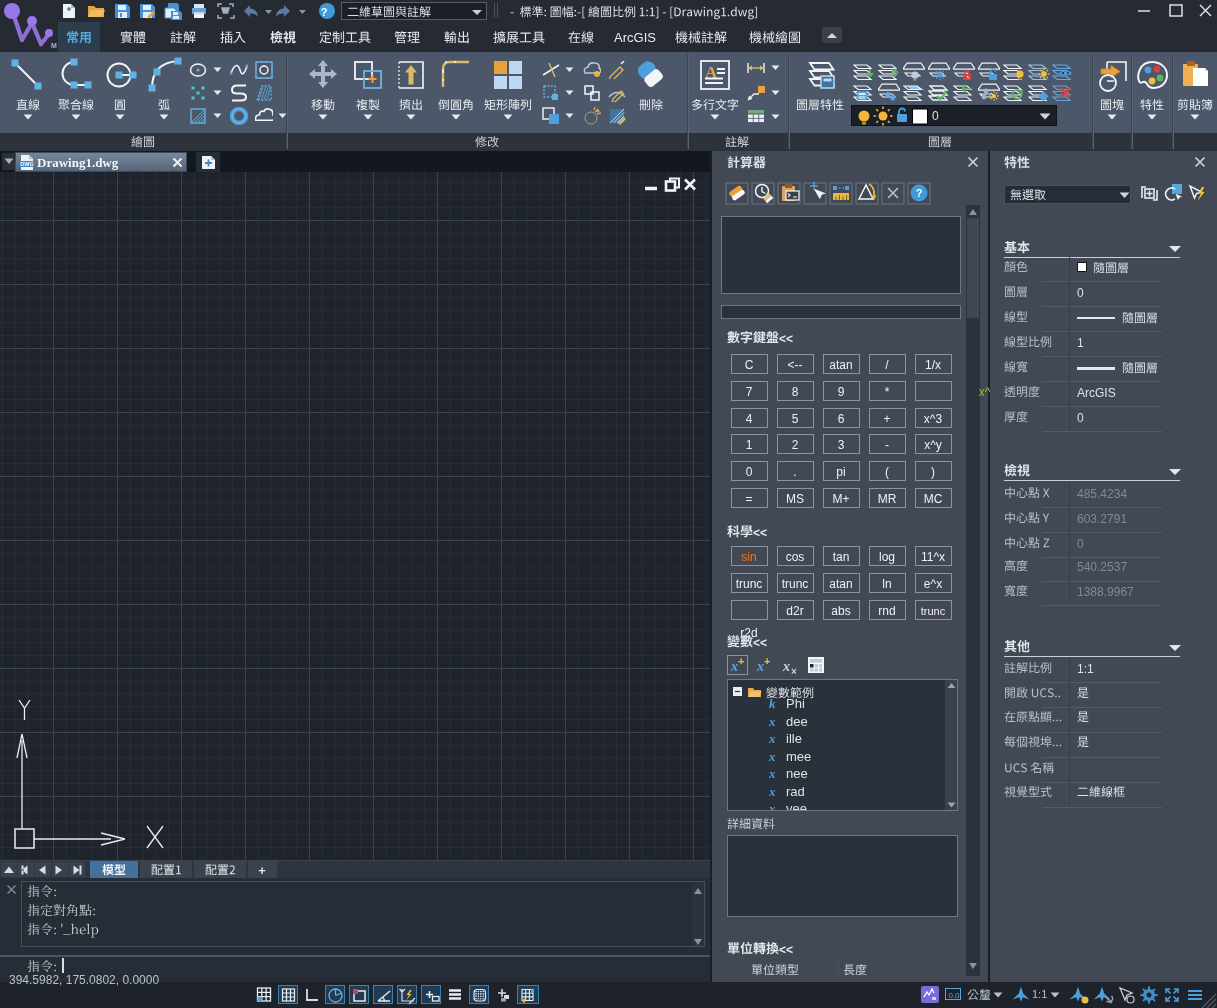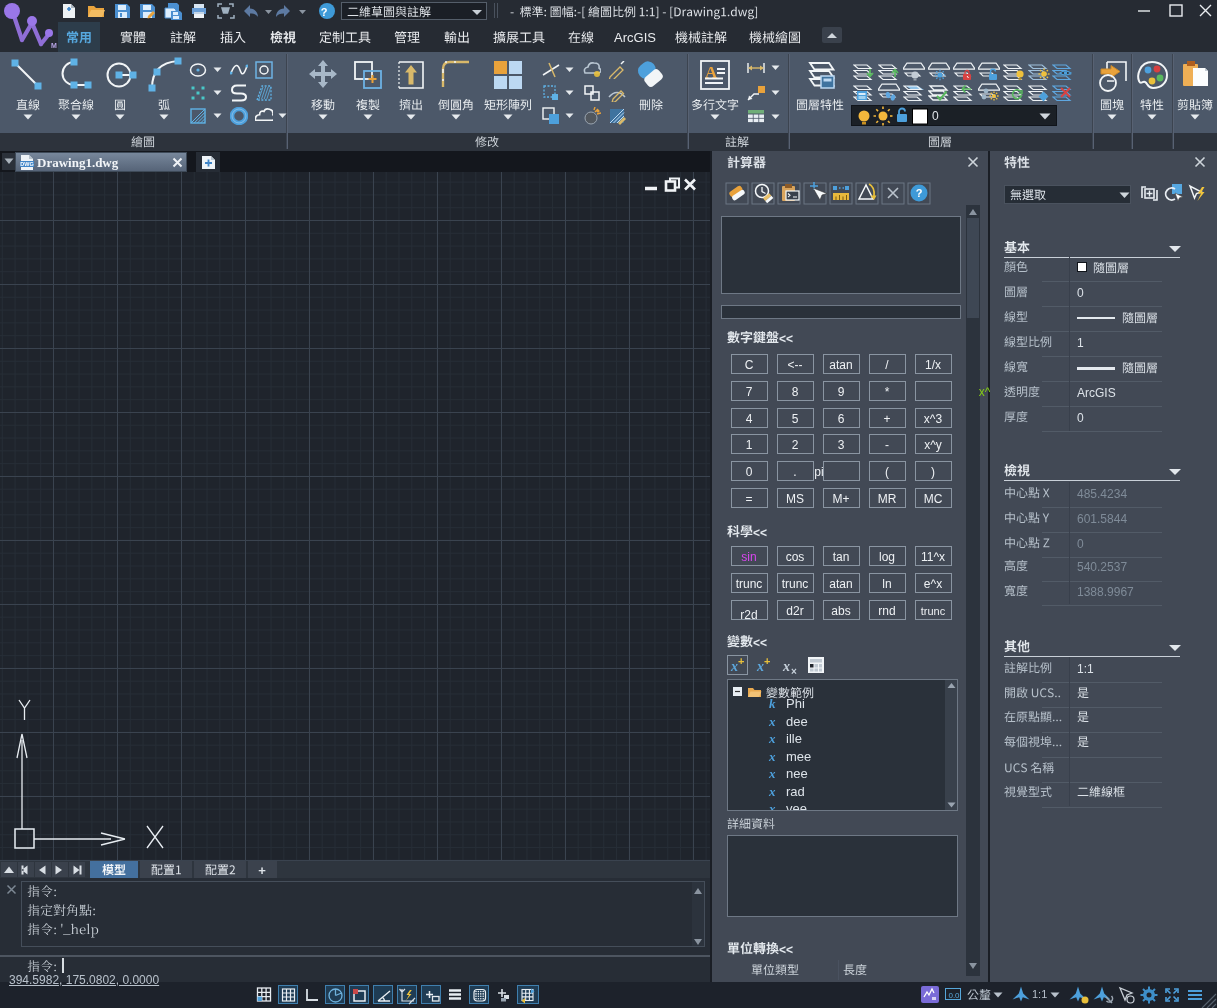--- a/index.html
+++ b/index.html
@@ -1410,21 +1410,21 @@
     <div style="position:absolute;left:841px;top:439.0px;font:400 12px 'Liberation Sans',sans-serif;color:#eef1f4;white-space:pre;line-height:1;transform:translateX(-50%);">3</div>
     <div style="position:absolute;left:868.5px;top:434.0px;width:37px;height:20px;border:1px solid #8a95a2;"></div>
     <div style="position:absolute;left:887px;top:439.0px;font:400 12px 'Liberation Sans',sans-serif;color:#eef1f4;white-space:pre;line-height:1;transform:translateX(-50%);">-</div>
     <div style="position:absolute;left:914.5px;top:434.0px;width:37px;height:20px;border:1px solid #8a95a2;"></div>
     <div style="position:absolute;left:933px;top:439.0px;font:400 12px 'Liberation Sans',sans-serif;color:#eef1f4;white-space:pre;line-height:1;transform:translateX(-50%);">x^y</div>
     <div style="position:absolute;left:730.5px;top:461.0px;width:37px;height:20px;border:1px solid #8a95a2;"></div>
     <div style="position:absolute;left:749px;top:466.0px;font:400 12px 'Liberation Sans',sans-serif;color:#eef1f4;white-space:pre;line-height:1;transform:translateX(-50%);">0</div>
     <div style="position:absolute;left:776.5px;top:461.0px;width:37px;height:20px;border:1px solid #8a95a2;"></div>
     <div style="position:absolute;left:795px;top:466.0px;font:400 12px 'Liberation Sans',sans-serif;color:#eef1f4;white-space:pre;line-height:1;transform:translateX(-50%);">.</div>
     <div style="position:absolute;left:822.5px;top:461.0px;width:37px;height:20px;border:1px solid #8a95a2;"></div>
-    <div style="position:absolute;left:819px;top:466.0px;font:400 12px 'Liberation Sans',sans-serif;color:#eef1f4;white-space:pre;line-height:1;transform:translateX(-50%);">pi</div>
+    <div style="position:absolute;left:841px;top:466.0px;font:400 12px 'Liberation Sans',sans-serif;color:#eef1f4;white-space:pre;line-height:1;transform:translateX(-50%);">pi</div>
     <div style="position:absolute;left:868.5px;top:461.0px;width:37px;height:20px;border:1px solid #8a95a2;"></div>
     <div style="position:absolute;left:887px;top:466.0px;font:400 12px 'Liberation Sans',sans-serif;color:#eef1f4;white-space:pre;line-height:1;transform:translateX(-50%);">(</div>
     <div style="position:absolute;left:914.5px;top:461.0px;width:37px;height:20px;border:1px solid #8a95a2;"></div>
     <div style="position:absolute;left:933px;top:466.0px;font:400 12px 'Liberation Sans',sans-serif;color:#eef1f4;white-space:pre;line-height:1;transform:translateX(-50%);">)</div>
     <div style="position:absolute;left:730.5px;top:488.0px;width:37px;height:20px;border:1px solid #8a95a2;"></div>
     <div style="position:absolute;left:749px;top:493.0px;font:400 12px 'Liberation Sans',sans-serif;color:#eef1f4;white-space:pre;line-height:1;transform:translateX(-50%);">=</div>
     <div style="position:absolute;left:776.5px;top:488.0px;width:37px;height:20px;border:1px solid #8a95a2;"></div>
     <div style="position:absolute;left:795px;top:493.0px;font:400 12px 'Liberation Sans',sans-serif;color:#eef1f4;white-space:pre;line-height:1;transform:translateX(-50%);">MS</div>
     <div style="position:absolute;left:822.5px;top:488.0px;width:37px;height:20px;border:1px solid #8a95a2;"></div>
     <div style="position:absolute;left:841px;top:493.0px;font:400 12px 'Liberation Sans',sans-serif;color:#eef1f4;white-space:pre;line-height:1;transform:translateX(-50%);">M+</div>
@@ -1435,41 +1435,41 @@
     <div style="position:absolute;left:727.0px;top:524.0px">
       <svg width="26.0" height="16" style="display:block;overflow:visible">
         <g fill="#e4e9ee" transform="translate(0,12.1) scale(0.01300)">
           <use href="#b79d1" x="0"></use>
           <use href="#b5b78" x="1000"></use>
         </g>
       </svg>
     </div>
     <div style="position:absolute;left:753px;top:527px;font:700 12px 'Liberation Sans',sans-serif;color:#e4e9ee;white-space:pre;line-height:1;">&lt;&lt;</div>
     <div style="position:absolute;left:730.5px;top:546.0px;width:37px;height:20px;border:1px solid #8a95a2;"></div>
-    <div style="position:absolute;left:749px;top:551.0px;font:400 12px 'Liberation Sans',sans-serif;color:#d946ef;white-space:pre;line-height:1;transform:translateX(-50%);">sin</div>
+    <div style="position:absolute;left:749px;top:551.0px;font:400 12px 'Liberation Sans',sans-serif;color:#f97316;white-space:pre;line-height:1;transform:translateX(-50%);">sin</div>
     <div style="position:absolute;left:776.5px;top:546.0px;width:37px;height:20px;border:1px solid #8a95a2;"></div>
     <div style="position:absolute;left:795px;top:551.0px;font:400 12px 'Liberation Sans',sans-serif;color:#eef1f4;white-space:pre;line-height:1;transform:translateX(-50%);">cos</div>
     <div style="position:absolute;left:822.5px;top:546.0px;width:37px;height:20px;border:1px solid #8a95a2;"></div>
     <div style="position:absolute;left:841px;top:551.0px;font:400 12px 'Liberation Sans',sans-serif;color:#eef1f4;white-space:pre;line-height:1;transform:translateX(-50%);">tan</div>
     <div style="position:absolute;left:868.5px;top:546.0px;width:37px;height:20px;border:1px solid #8a95a2;"></div>
     <div style="position:absolute;left:887px;top:551.0px;font:400 12px 'Liberation Sans',sans-serif;color:#eef1f4;white-space:pre;line-height:1;transform:translateX(-50%);">log</div>
     <div style="position:absolute;left:914.5px;top:546.0px;width:37px;height:20px;border:1px solid #8a95a2;"></div>
     <div style="position:absolute;left:933px;top:551.0px;font:400 12px 'Liberation Sans',sans-serif;color:#eef1f4;white-space:pre;line-height:1;transform:translateX(-50%);">11^x</div>
     <div style="position:absolute;left:730.5px;top:573.0px;width:37px;height:20px;border:1px solid #8a95a2;"></div>
     <div style="position:absolute;left:749px;top:578.0px;font:400 12px 'Liberation Sans',sans-serif;color:#eef1f4;white-space:pre;line-height:1;transform:translateX(-50%);">trunc</div>
     <div style="position:absolute;left:776.5px;top:573.0px;width:37px;height:20px;border:1px solid #8a95a2;"></div>
     <div style="position:absolute;left:795px;top:578.0px;font:400 12px 'Liberation Sans',sans-serif;color:#eef1f4;white-space:pre;line-height:1;transform:translateX(-50%);">trunc</div>
     <div style="position:absolute;left:822.5px;top:573.0px;width:37px;height:20px;border:1px solid #8a95a2;"></div>
     <div style="position:absolute;left:841px;top:578.0px;font:400 12px 'Liberation Sans',sans-serif;color:#eef1f4;white-space:pre;line-height:1;transform:translateX(-50%);">atan</div>
     <div style="position:absolute;left:868.5px;top:573.0px;width:37px;height:20px;border:1px solid #8a95a2;"></div>
     <div style="position:absolute;left:887px;top:578.0px;font:400 12px 'Liberation Sans',sans-serif;color:#eef1f4;white-space:pre;line-height:1;transform:translateX(-50%);">ln</div>
     <div style="position:absolute;left:914.5px;top:573.0px;width:37px;height:20px;border:1px solid #8a95a2;"></div>
     <div style="position:absolute;left:933px;top:578.0px;font:400 12px 'Liberation Sans',sans-serif;color:#eef1f4;white-space:pre;line-height:1;transform:translateX(-50%);">e^x</div>
     <div style="position:absolute;left:730.5px;top:600.0px;width:37px;height:20px;border:1px solid #8a95a2;"></div>
-    <div style="position:absolute;left:749px;top:609px;font:400 12px 'Liberation Sans',sans-serif;color:#eef1f4;white-space:pre;line-height:1;transform:translateX(-50%);">r2d</div>
+    <div style="position:absolute;left:749px;top:627px;font:400 12px 'Liberation Sans',sans-serif;color:#eef1f4;white-space:pre;line-height:1;transform:translateX(-50%);">r2d</div>
     <div style="position:absolute;left:776.5px;top:600.0px;width:37px;height:20px;border:1px solid #8a95a2;"></div>
     <div style="position:absolute;left:795px;top:605.0px;font:400 12px 'Liberation Sans',sans-serif;color:#eef1f4;white-space:pre;line-height:1;transform:translateX(-50%);">d2r</div>
     <div style="position:absolute;left:822.5px;top:600.0px;width:37px;height:20px;border:1px solid #8a95a2;"></div>
     <div style="position:absolute;left:841px;top:605.0px;font:400 12px 'Liberation Sans',sans-serif;color:#eef1f4;white-space:pre;line-height:1;transform:translateX(-50%);">abs</div>
     <div style="position:absolute;left:868.5px;top:600.0px;width:37px;height:20px;border:1px solid #8a95a2;"></div>
     <div style="position:absolute;left:887px;top:605.0px;font:400 12px 'Liberation Sans',sans-serif;color:#eef1f4;white-space:pre;line-height:1;transform:translateX(-50%);">rnd</div>
     <div style="position:absolute;left:914.5px;top:600.0px;width:37px;height:20px;border:1px solid #8a95a2;"></div>
     <div style="position:absolute;left:933px;top:605.5px;font:400 11px 'Liberation Sans',sans-serif;color:#eef1f4;white-space:pre;line-height:1;transform:translateX(-50%);">trunc</div>
     <div style="position:absolute;left:727.0px;top:634.0px">
       <svg width="26.0" height="16" style="display:block;overflow:visible">
@@ -1761,21 +1761,21 @@
     <div style="position:absolute;left:1004.0px;top:511.0px">
       <svg width="45.1" height="14" style="display:block;overflow:visible">
         <g fill="#b6c0ca" transform="translate(0,11.2) scale(0.01200)">
           <use href="#m4e2d" x="0"></use>
           <use href="#m5fc3" x="1000"></use>
           <use href="#m9ede" x="2000"></use>
           <use href="#m59" x="3224"></use>
         </g>
       </svg>
     </div>
-    <div style="position:absolute;left:1077px;top:513px;font:400 12px 'Liberation Sans',sans-serif;color:#7f8b98;white-space:pre;line-height:1;">601.5844</div>
+    <div style="position:absolute;left:1077px;top:513px;font:400 12px 'Liberation Sans',sans-serif;color:#7f8b98;white-space:pre;line-height:1;">603.2791</div>
     <div style="position:absolute;left:1004.0px;top:536.0px">
       <svg width="45.9" height="14" style="display:block;overflow:visible">
         <g fill="#b6c0ca" transform="translate(0,11.2) scale(0.01200)">
           <use href="#m4e2d" x="0"></use>
           <use href="#m5fc3" x="1000"></use>
           <use href="#m9ede" x="2000"></use>
           <use href="#m5a" x="3224"></use>
         </g>
       </svg>
     </div>
@@ -1919,21 +1919,21 @@
       </svg>
     </div>
     <div style="position:absolute;left:1042px;top:681.5px;width:120px;height:1px;background:#525b67"></div>
     <div style="position:absolute;left:1042px;top:706.5px;width:120px;height:1px;background:#525b67"></div>
     <div style="position:absolute;left:1042px;top:731.5px;width:120px;height:1px;background:#525b67"></div>
     <div style="position:absolute;left:1042px;top:756.5px;width:120px;height:1px;background:#525b67"></div>
     <div style="position:absolute;left:1042px;top:781.5px;width:120px;height:1px;background:#525b67"></div>
     <div style="position:absolute;left:1042px;top:806.5px;width:120px;height:1px;background:#525b67"></div>
     <div style="position:absolute;left:1069px;top:657px;width:1px;height:149px;background:#39404c"></div>
     <div style="position:absolute;left:0px;top:982px;width:1217px;height:26px;background:#1d222b"></div>
-    <div style="position:absolute;left:9px;top:974px;font:400 12px 'Liberation Sans',sans-serif;color:#b8c1cb;white-space:pre;line-height:1;text-decoration:underline;">394.5982, 175.0802, 0.0000</div>
+    <div style="position:absolute;left:9px;top:974px;font:400 12px 'Liberation Sans',sans-serif;color:#b8c1cb;white-space:pre;line-height:1;">394.5982, 175.0802, 0.0000</div>
     <div style="position:absolute;left:254px;top:985px;width:20px;height:19px;">
       <svg style="position:absolute;left:0px;top:0px;" width="20" height="19">
         <g stroke="#e8edf2" fill="none" stroke-width="1.3">
           <rect x="3.5" y="3" width="13" height="13"></rect>
           <path d="M3.5 7.3 h13 M3.5 11.6 h13 M7.8 3 v13 M12.1 3 v13"></path>
         </g>
         <rect x="3.5" y="11.6" width="4.3" height="4.4" fill="#4da0dc"></rect>
       </svg>
     </div>
     <div style="position:absolute;left:278px;top:985px;width:20px;height:19px;border:1px solid #3f7fae;background:#1f3c54;">

